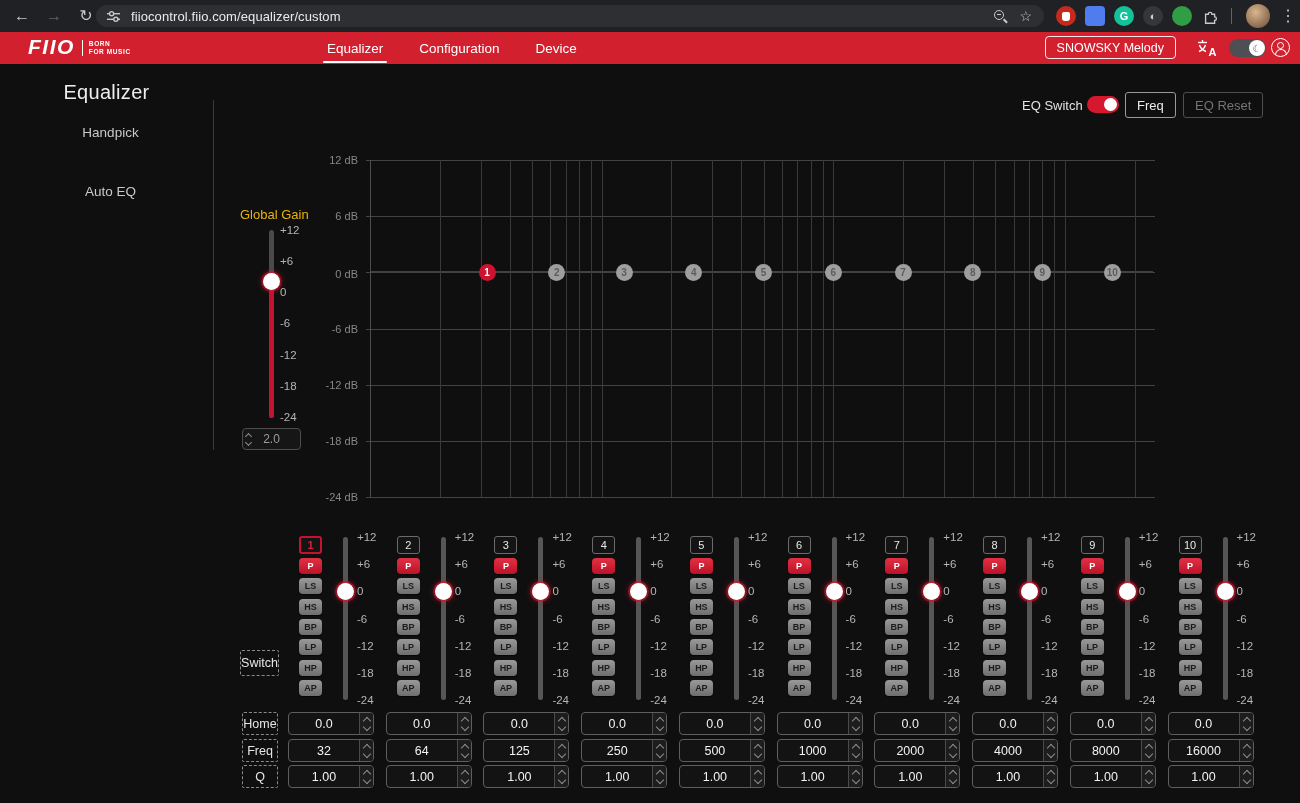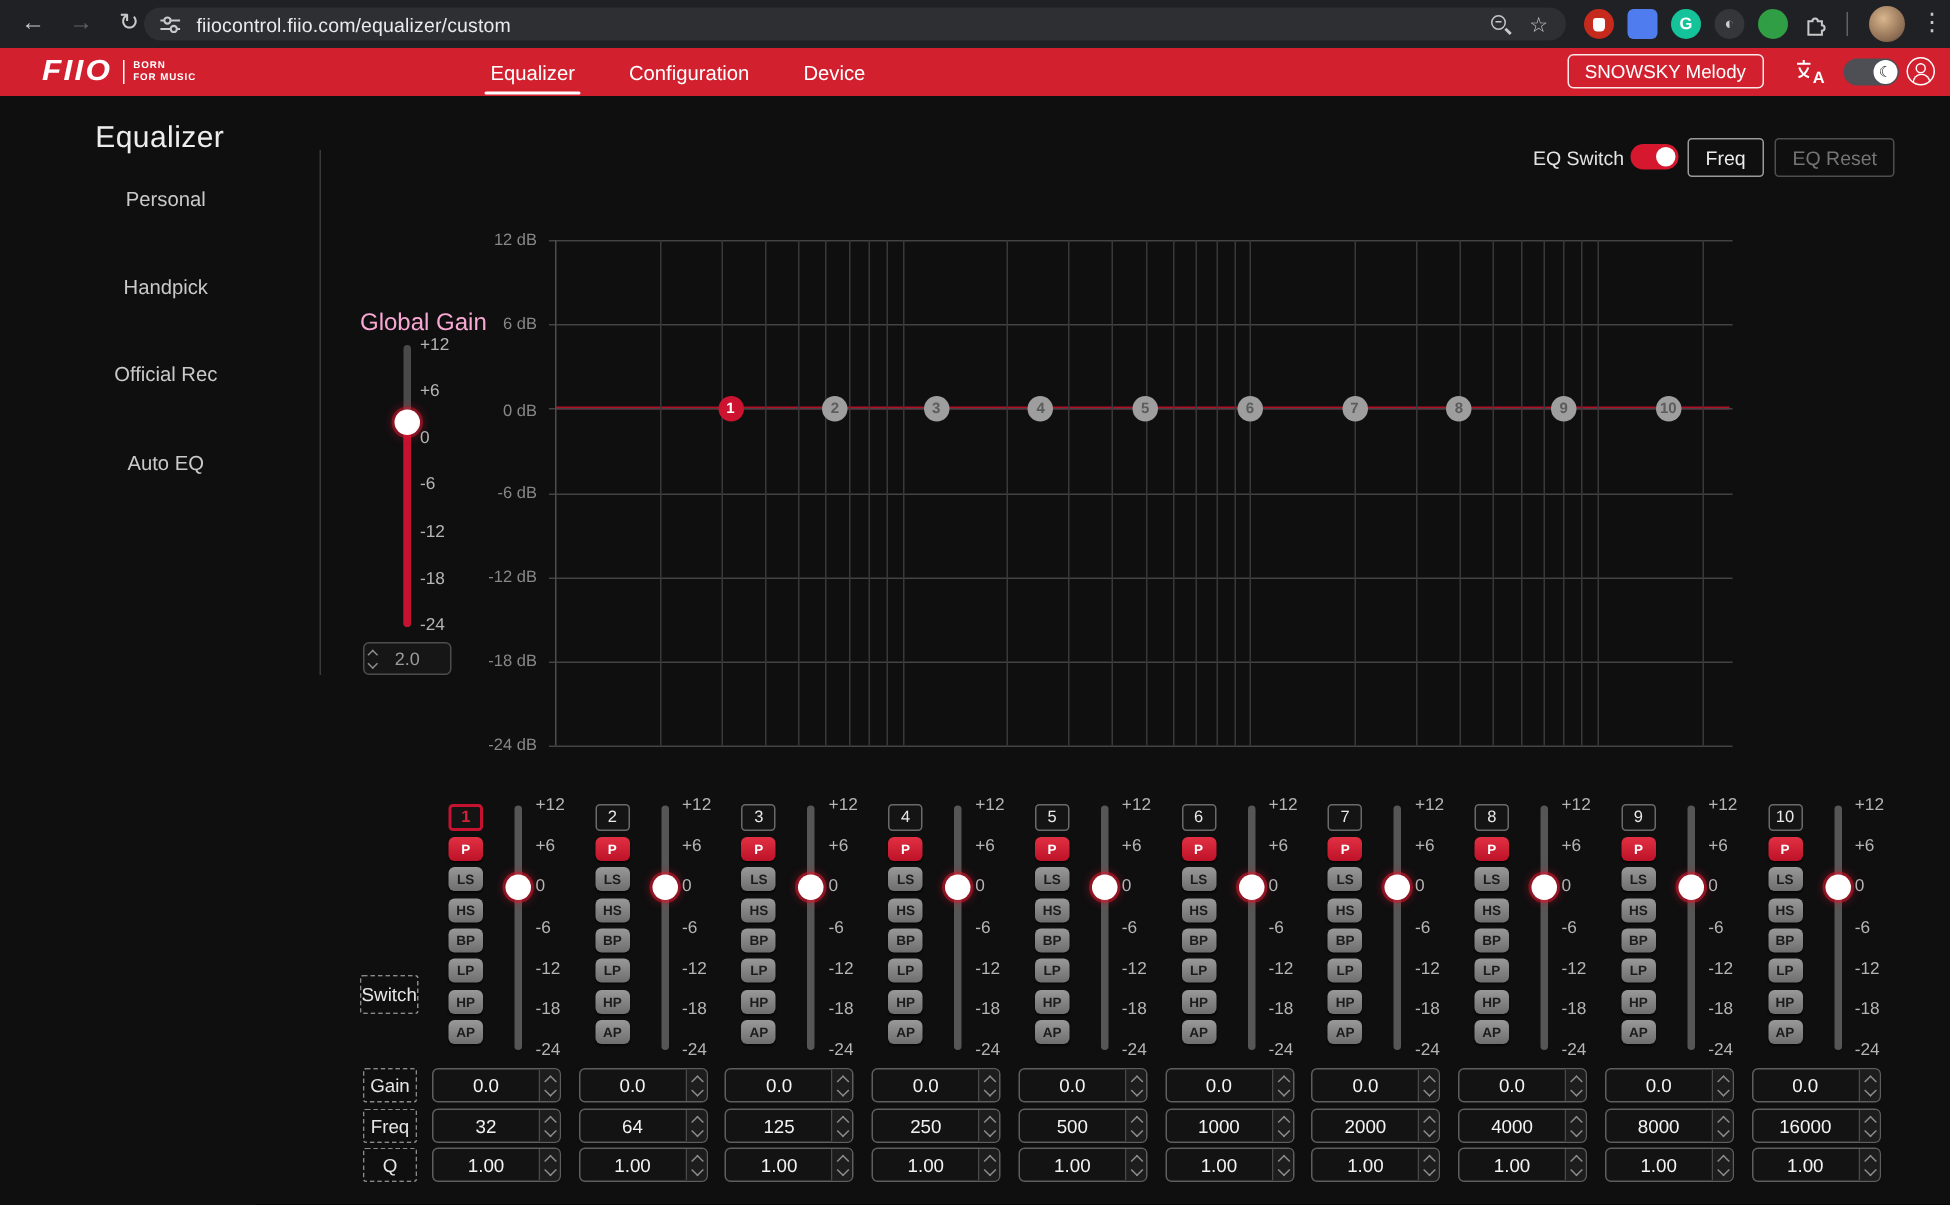--- a/index.html
+++ b/index.html
@@ -52,21 +52,21 @@
 
   
   #eq-switch-label{position:absolute;left:1022px;top:98px;font-size:13px;color:#e3e3e3}
   #eq-switch{position:absolute;left:1087px;top:96px;width:32px;height:17px;border-radius:9px;background:#d6182e;cursor:pointer}
   #eq-switch .knob{position:absolute;right:2px;top:2px;width:13px;height:13px;border-radius:50%;background:#fff}
   .btn{position:absolute;top:92px;height:26px;display:flex;align-items:center;padding:0 11px;font-size:13px;border-radius:3px;cursor:pointer}
   #save-btn{left:1125px;border:1px solid #9a9a9a;color:#ececec}
   #reset-btn{left:1183px;border:1px solid #4e4e4e;color:#757575}
 
   
-  #gg-label{position:absolute;left:240px;top:207px;font-size:16px;color:#f9a8d4}
+  #gg-label{position:absolute;left:240px;top:207px;font-size:13px;color:#eab308}
   #gg-track{position:absolute;left:269px;top:230px;width:5px;height:188px;border-radius:3px;background:#4a4a4a}
   #gg-fill{position:absolute;left:269px;top:282px;width:5px;height:136px;border-radius:0 0 3px 3px;background:#c41230}
   #gg-handle{position:absolute;left:263px;top:273px;width:17px;height:17px;border-radius:50%;background:#fff;box-shadow:0 0 0 2px rgba(214,24,46,.45),0 0 7px rgba(214,24,46,.8);cursor:pointer}
   #gg-scale{position:absolute;left:280px;top:230px}
   #gg-scale div{position:absolute;left:0;font-size:11.5px;color:#b5b5b5;white-space:nowrap}
   #gg-input{position:absolute;left:242px;top:428px;width:59px;height:22px;border:1px solid #4d4d4d;border-radius:4px;background:#161616;display:flex}
   #gg-input .val{flex:1;display:flex;align-items:center;justify-content:center;font-size:12px;color:#9c9c9c}
 
   
   #db-labels{position:absolute;left:316px;top:160px;width:48px}
@@ -172,23 +172,21 @@
     </span>
     <div id="theme-toggle">
       <span class="knob">☾</span>
     </div>
     <div id="nav-person"></div>
   </div>
 
   <div id="sidebar-title">Equalizer</div>
   <div id="side-divider"></div>
   <div id="sidebar-items">
-      <div class="s-item">Personal</div>
       <div class="s-item">Handpick</div>
-      <div class="s-item">Official Rec</div>
       <div class="s-item">Auto EQ</div>
     </div>
 
   <div id="eq-switch-label">EQ Switch</div>
   <div id="eq-switch">
       <span class="knob"></span>
     </div>
   <div class="btn" id="save-btn">Freq</div>
   <div class="btn" id="reset-btn">EQ Reset</div>
 
@@ -459,21 +457,21 @@
         <div class="bsc" style="top: 22.2px;">+6</div>
         <div class="bsc" style="top: 49.3px;">0</div>
         <div class="bsc" style="top: 76.5px;">-6</div>
         <div class="bsc" style="top: 103.7px;">-12</div>
         <div class="bsc" style="top: 130.9px;">-18</div>
         <div class="bsc" style="top: 158px;">-24</div>
       </div>
     </div>
 
   <div class="rowlab" id="filter-label">Switch</div>
-  <div class="rowlab" id="gain-label">Gain</div>
+  <div class="rowlab" id="gain-label">Home</div>
   <div class="rowlab" id="freq-label">Freq</div>
   <div class="rowlab" id="q-label">Q</div>
 
   <div id="input-rows">
       <div class="grp" style="left: 288px; top: 712px;">
         <div class="val">0.0</div>
         <div class="spin">
           <div class="chev up"></div>
           <div class="chev dn"></div>
         </div>

